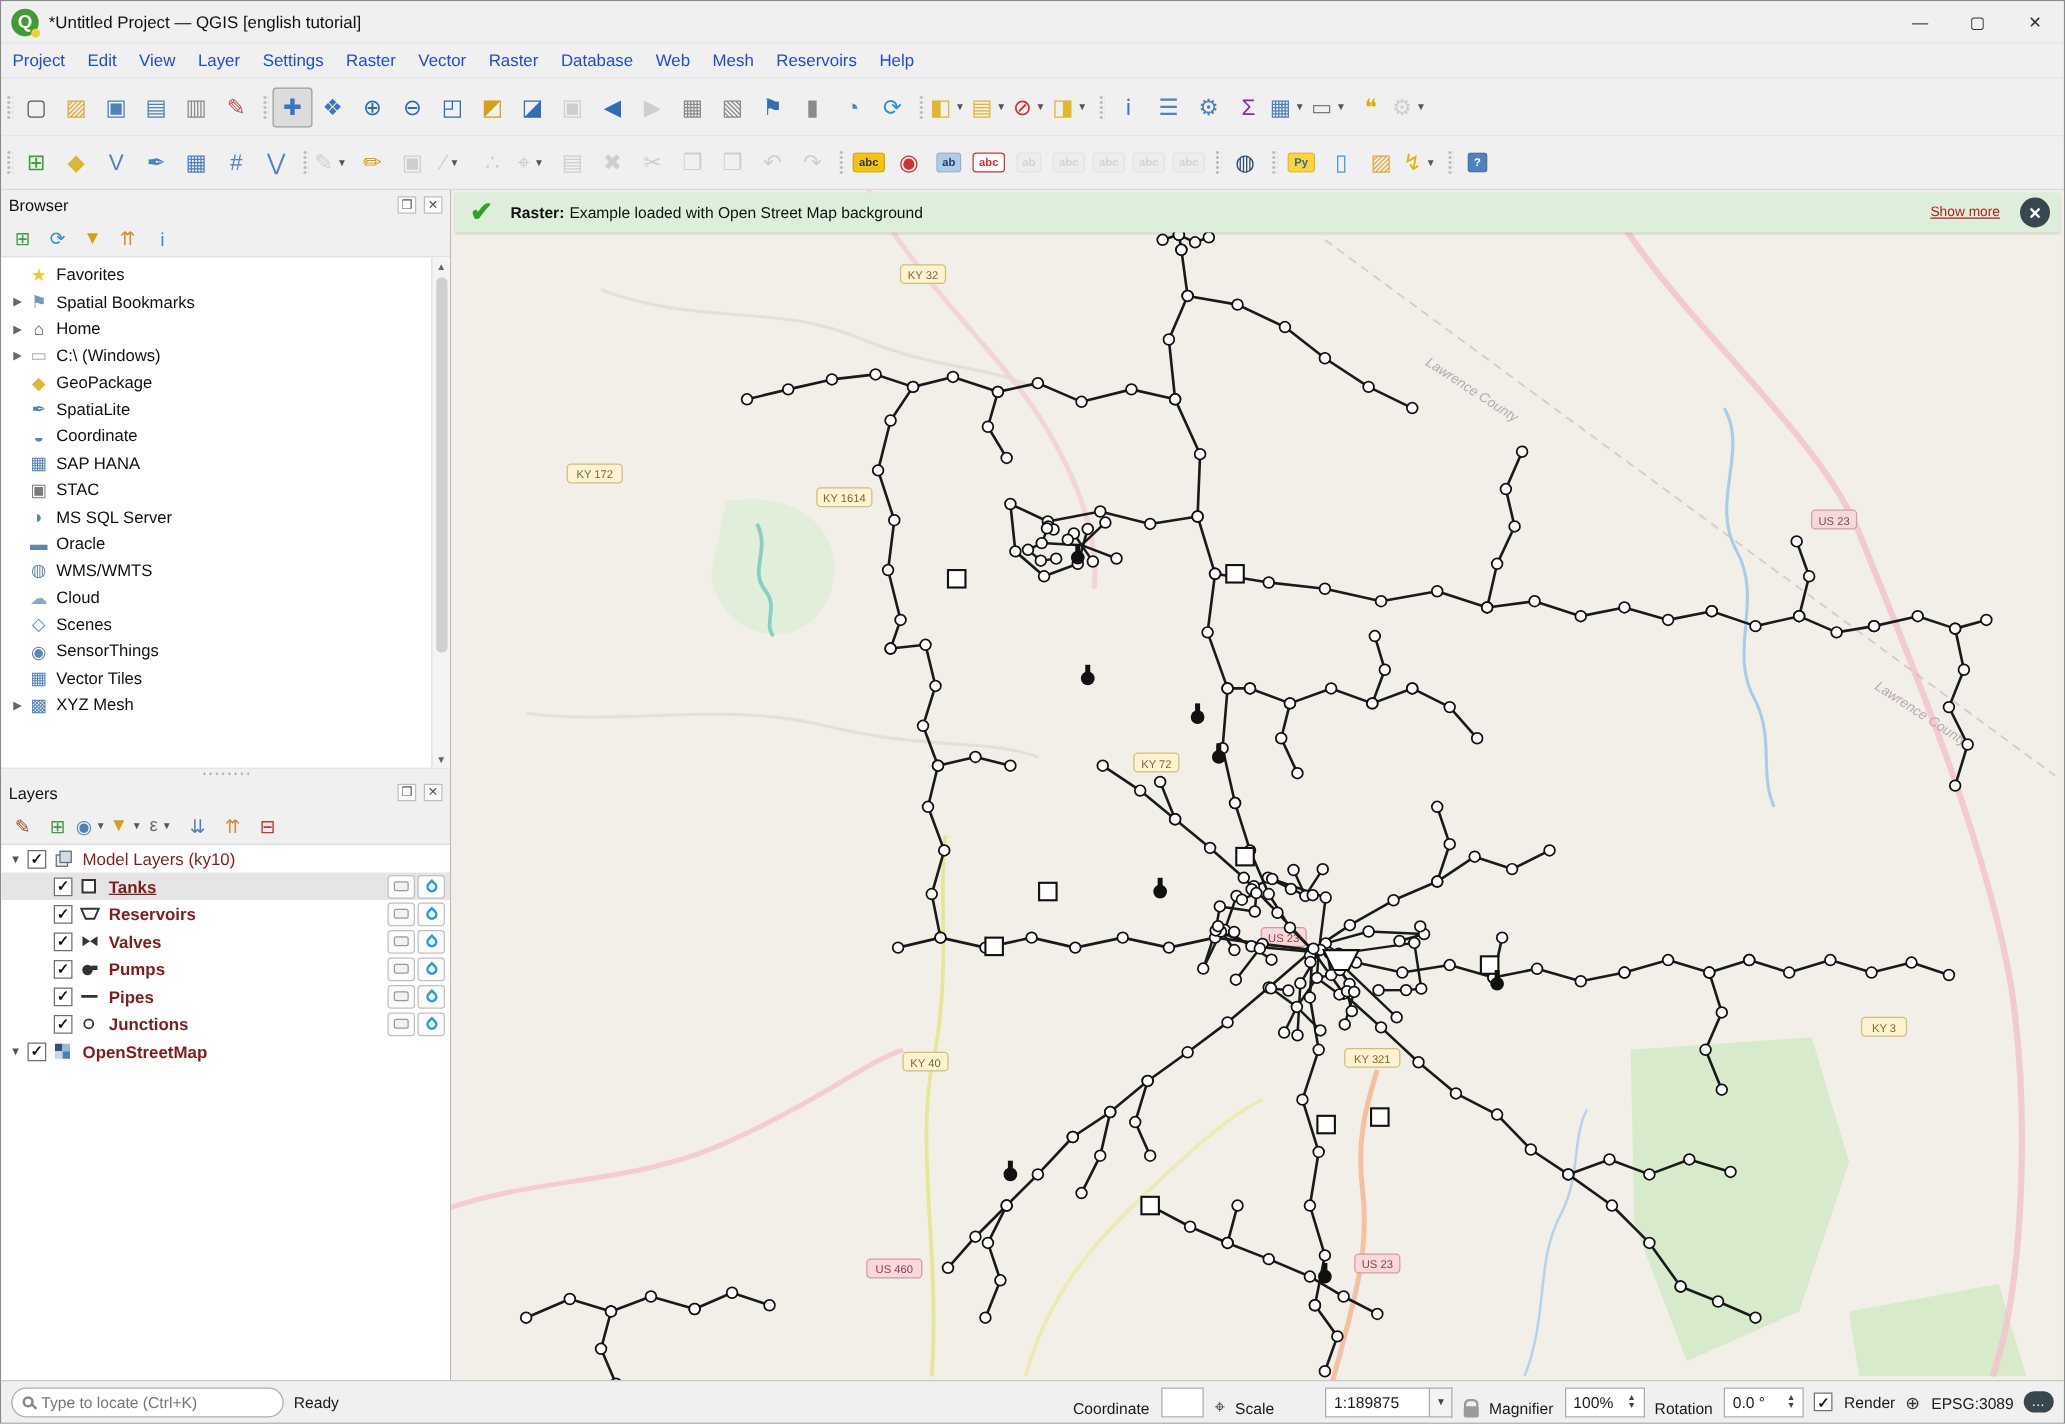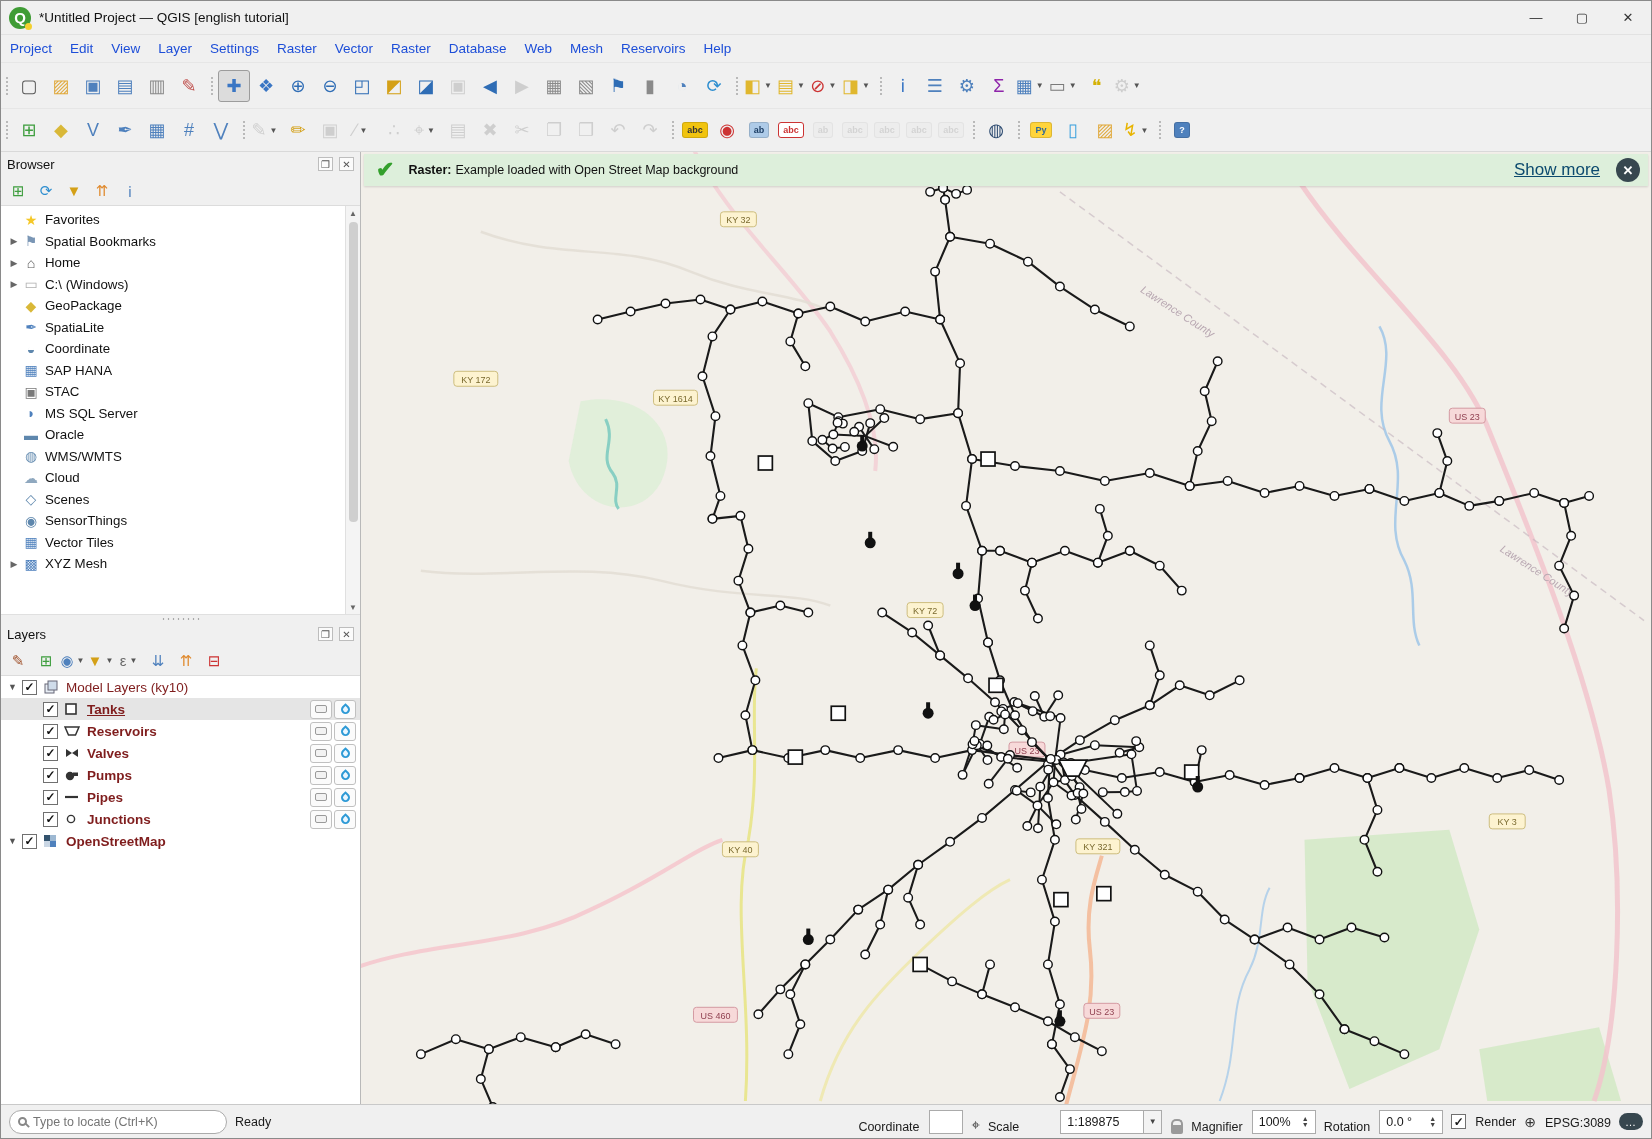--- a/index.html
+++ b/index.html
@@ -69,21 +69,21 @@
   .chipicon{ width:12px; height:8px; border:1.5px solid #9a9a9a; border-radius:2px; background:#f2f2f2;}
   .dropicon{ width:9px; height:9px; border:2px solid #2e9ad6; border-radius:0 50% 50% 50%; transform:rotate(45deg); background:#eaf6ff;}
 
   
   .canvas { flex:1; position:relative; min-width:0; background:#f2efe9;}
   .canvas svg{ display:block; }
   .msgbar { position:absolute; left:3px; right:3px; top:2px; height:32px; background:#ddefdb; display:flex; align-items:center; padding:0 8px; box-shadow:0 1px 2px #00000022; z-index:5;}
   .msg-check { color:#33a02c; font-size:22px; font-weight:bold; margin:0 14px 0 4px;}
   .msg-text { font-size:12.5px; color:#111;}
   .msg-text b { margin-right:4px; }
-  .msg-action { margin-left:auto; font-size:17px; color:#0c4a6e; text-decoration:underline; margin-right:16px;}
+  .msg-action { margin-left:auto; font-size:11px; color:#b91c1c; text-decoration:underline; margin-right:16px;}
   .msg-close { width:24px; height:24px; border-radius:50%; background:#37474f; color:#fff; display:flex; align-items:center; justify-content:center; font-size:13px; font-weight:bold;}
 
   
   .statusbar { height:34px; flex:0 0 auto; background:#f0f0f0; border-top:1px solid #c9c9c9; display:flex; align-items:center; font-size:12.5px; color:#1a1a1a; padding:0 8px; gap:8px;}
   .locator { width:218px; height:24px; border:1px solid #ababab; border-radius:12px; background:#fff; display:flex; align-items:center; padding:0 8px; gap:6px;}
   .mag { width:9px; height:9px; border:2px solid #888; border-radius:50%; position:relative; flex:0 0 auto;}
   .mag:after { content:""; position:absolute; width:6px; height:2px; background:#888; transform:rotate(45deg); right:-5px; bottom:-2px;}
   .locator input{ border:none; outline:none; font-size:12.5px; width:100%; font-family:"Liberation Sans",sans-serif; color:#333;}
   .sb-spacer{flex:1;}
   .sb-group{ display:flex; align-items:flex-end; gap:9px;}

